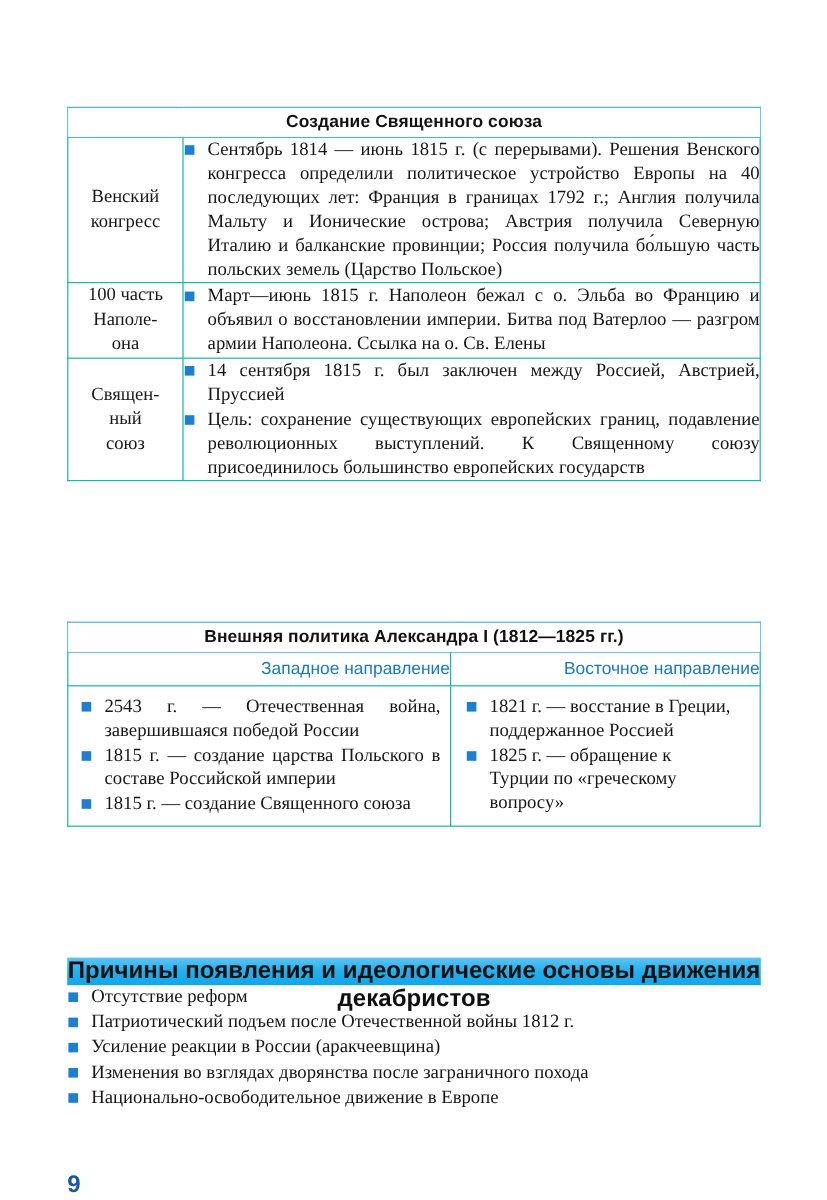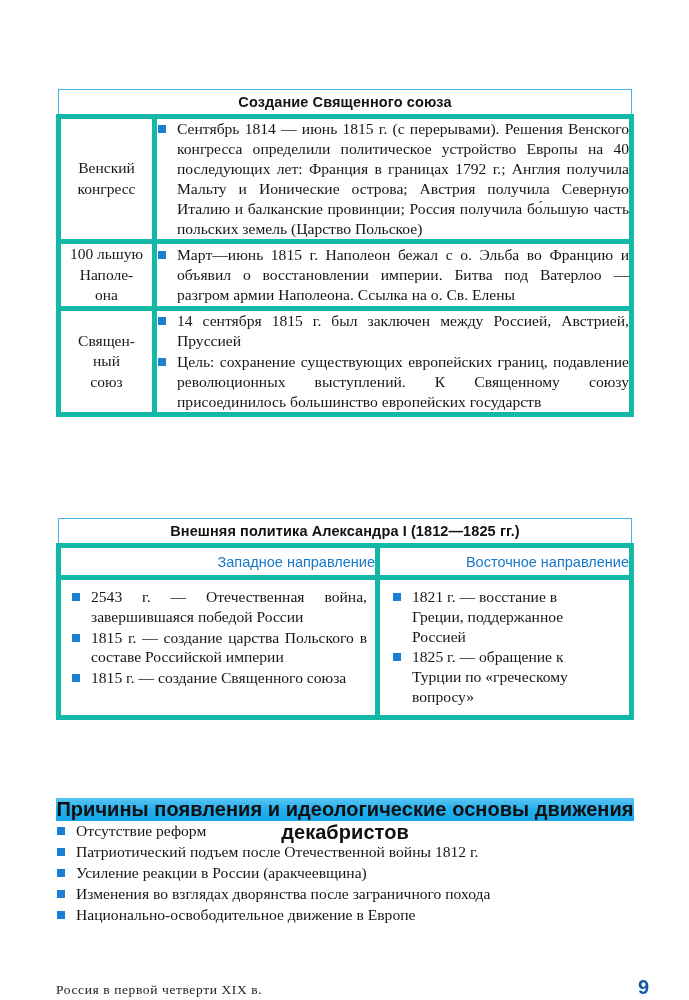--- a/index.html
+++ b/index.html
@@ -31,21 +31,21 @@
     box-sizing: border-box;
   }
 
   .tbl {
     width: 100%;
     border-collapse: collapse;
     table-layout: fixed;
     background: #ffffff;
   }
   .tbl td, .tbl th {
-    border: 5px solid #14b8a6;
+    border: 1px solid #14b8a6;
     padding: 0;
     vertical-align: middle;
     background: #ffffff;
   }
 
   
   .banner {
     background: linear-gradient(to bottom, #7fcdf4 0%, #46b4ec 55%, #2ba6e6 100%);
     color: #121212;
     font-family: "Liberation Sans", "DejaVu Sans", sans-serif;
@@ -201,21 +201,21 @@
           </td>
           <td class="content-cell">
             <ul class="blist">
               <li>Сентябрь 1814 — июнь 1815 г. (с перерывами). Решения Венского конгресса определили политическое устройство Европы на 40 последующих лет: Франция в границах 1792 г.; Англия получила Мальту и Ионические острова; Австрия получила Северную Италию и балканские провинции; Россия получила бо́льшую часть польских земель (Царство Польское)</li>
             </ul>
           </td>
         </tr>
 
         <tr>
           <td class="label-cell">
-            <div>100 льшую</div>
+            <div>100 часть</div>
             <div>Наполе-</div>
             <div>она</div>
           </td>
           <td class="content-cell">
             <ul class="blist">
               <li>Март—июнь 1815 г. Наполеон бежал с о. Эльба во Францию и объявил о восстановлении империи. Битва под Ватерлоо — разгром армии Наполеона. Ссылка на о. Св. Елены</li>
             </ul>
           </td>
         </tr>
 
@@ -277,17 +277,16 @@
     <ul class="blist solo-list">
       <li>Отсутствие реформ</li>
       <li>Патриотический подъем после Отечественной войны 1812 г.</li>
       <li>Усиление реакции в России (аракчеевщина)</li>
       <li>Изменения во взглядах дворянства после заграничного похода</li>
       <li>Национально-освободительное движение в Европе</li>
     </ul>
   </div>
 
   <div class="footer">
-    <div class="footer-text">Россия в первой четверти XIX в.</div>
     <div class="footer-page">9</div>
   </div>
 
 </div>
 
 </body></html>

